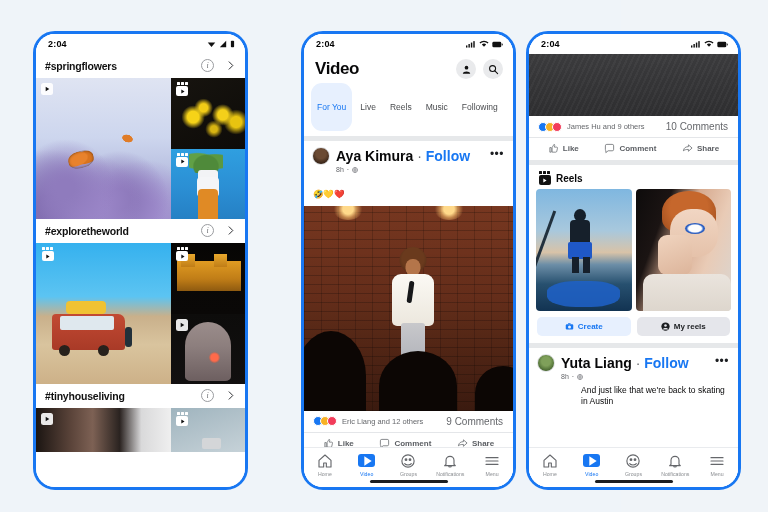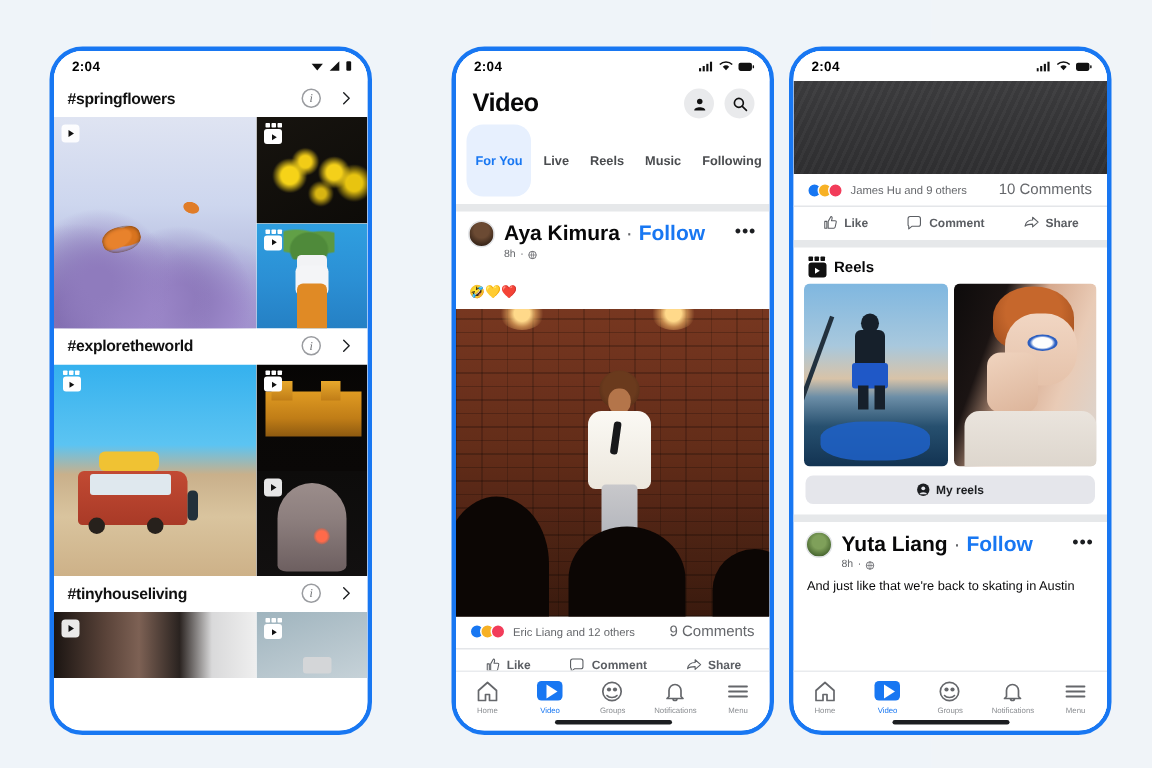--- a/index.html
+++ b/index.html
@@ -208,21 +208,21 @@
   .p2-title { font-size: 17px; font-weight: bold; color:#080809; letter-spacing:-.4px; }
   .p2-hicons { display:flex; gap:7px; }
   .round-btn {
     width:20px; height:20px; border-radius:50%; background:#e9eaec;
     display:flex; align-items:center; justify-content:center;
   }
   .round-btn svg { width:11px; height:11px; }
 
   .p2-tabs { display:flex; align-items:center; gap:2px; padding: 0 5px 5px 7px; background:#fff; }
   .p2-tab {
-    font-size:8.5px; font-weight:bold; color:#4a4c4f; padding:19px 6px; border-radius:11px;
+    font-size:8.5px; font-weight:normal; color:#4a4c4f; padding:19px 6px; border-radius:11px;
     white-space:nowrap;
   }
   .p2-tab.active { color:#1877f2; background:#e7f0fe; }
   .divider-thick { height:5px; background:#e6e8ea; }
   .divider-thin { height:1px; background:#e4e6e9; }
 
   .post-head { display:flex; align-items:flex-start; gap:6px; padding:6px 9px 3px 8px; }
   .avatar {
     width:18px; height:18px; border-radius:50%; flex:none;
     background: radial-gradient(circle at 50% 35%, #6b4a33 0 38%, #3f2a1c 70%, #2a1c12 100%);
@@ -367,21 +367,21 @@
 
   .reel-actions { display:flex; gap:6px; padding:6px 8px 7px 8px; }
   .reel-btn {
     flex:1; height:19px; border-radius:5px; display:flex; align-items:center; justify-content:center; gap:4px;
     font-size:8px; font-weight:bold;
   }
   .reel-btn.create { background:#e7f0fe; color:#1877f2; }
   .reel-btn.mine   { background:#e5e6eb; color:#1c1e21; }
   .reel-btn svg { width:9px; height:9px; }
 
-  .p3-posttext { font-size:8.5px; color:#080809; padding:2px 9px 0 9px; line-height:1.3; }
+  .p3-posttext { font-size:8.5px; color:#080809; padding:2px 9px 0 9px; line-height:1.3;margin-left:43px; }
 </style>
 </head>
 <body>
 
 <div id="stage">
 
   <div class="phone" id="phone1">
     <div class="screen">
 
       <div class="statusbar">
@@ -847,20 +847,28 @@
             <span class="hair"></span>
               <span class="face"></span>
               <span class="eye"></span>
             <span class="hand"></span>
               <span class="shirt"></span>
           </div>
         </div>
       </div>
 
       <div class="reel-actions">
+        <span class="reel-btn create">
+          <svg viewBox="0 0 24 24">
+              <rect x="2" y="6" width="20" height="14" rx="3" fill="#1877f2"></rect>
+              <circle cx="12" cy="13" r="4" fill="#e7f0fe"></circle>
+              <rect x="8" y="3" width="7" height="3" rx="1" fill="#1877f2"></rect>
+            </svg>
+          <span>Create</span>
+        </span>
         <span class="reel-btn mine">
           <svg viewBox="0 0 24 24">
               <circle cx="12" cy="12" r="11" fill="#1c1e21"></circle>
               <circle cx="12" cy="9.5" r="3.4" fill="#e5e6eb"></circle>
               <path d="M5 20 C6.5 15 17.5 15 19 20 Z" fill="#e5e6eb"></path>
             </svg>
           <span>My reels</span>
         </span>
       </div>
       <div class="divider-thick"></div>

